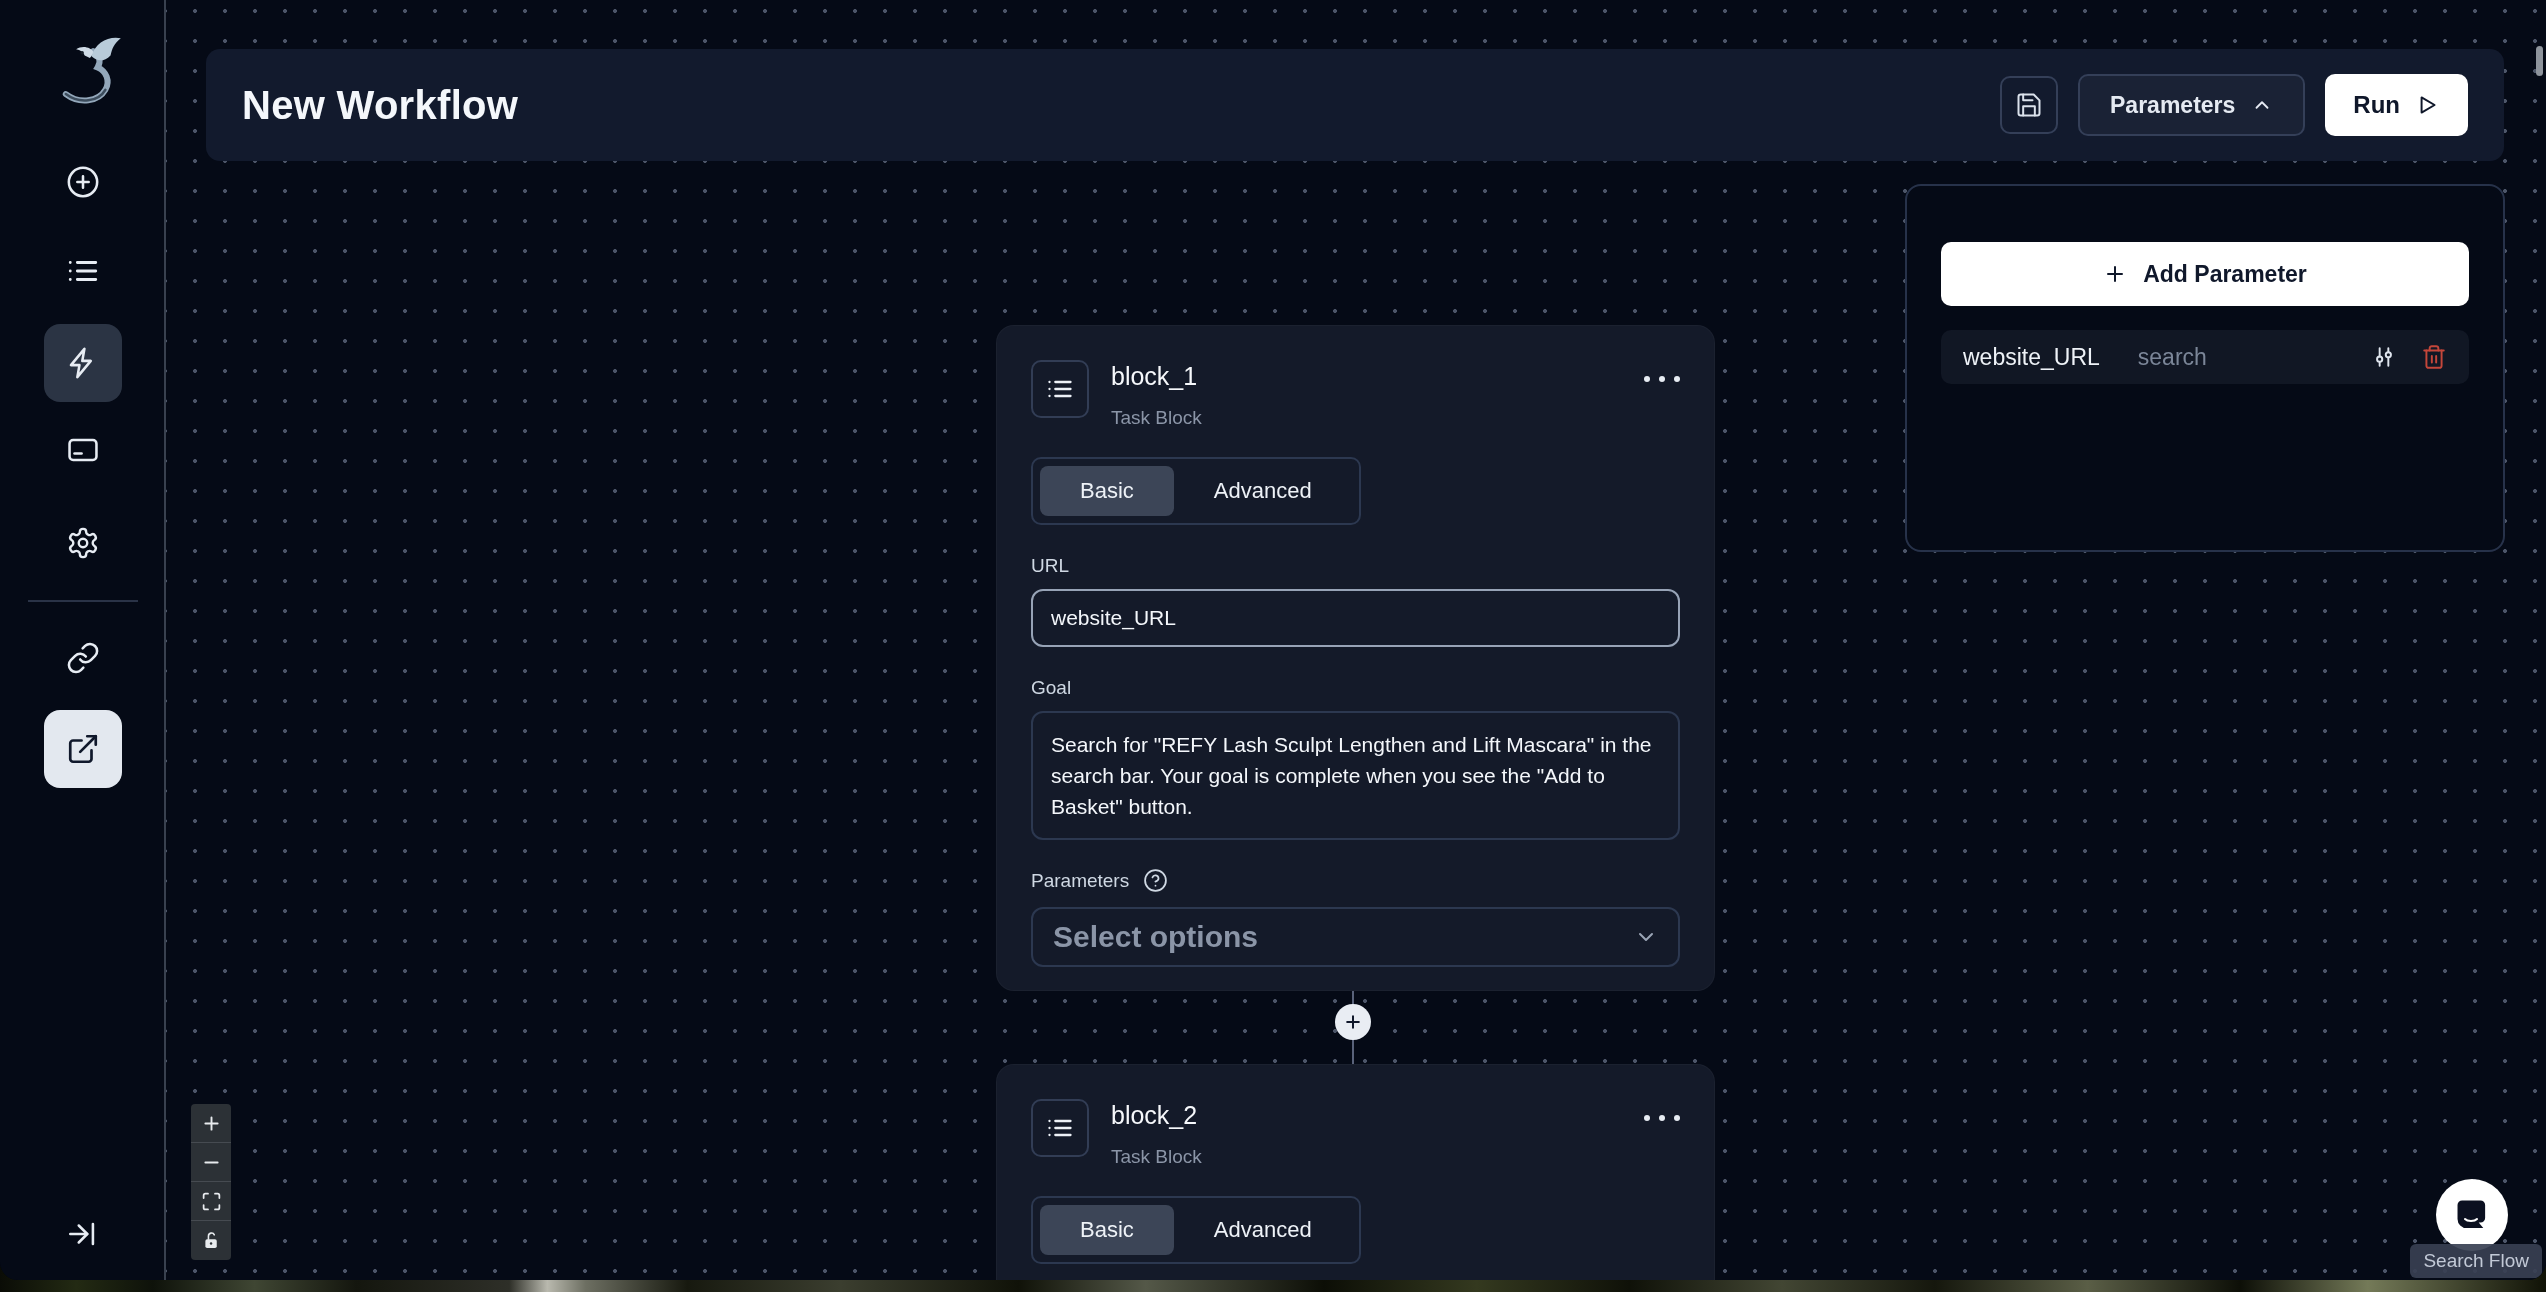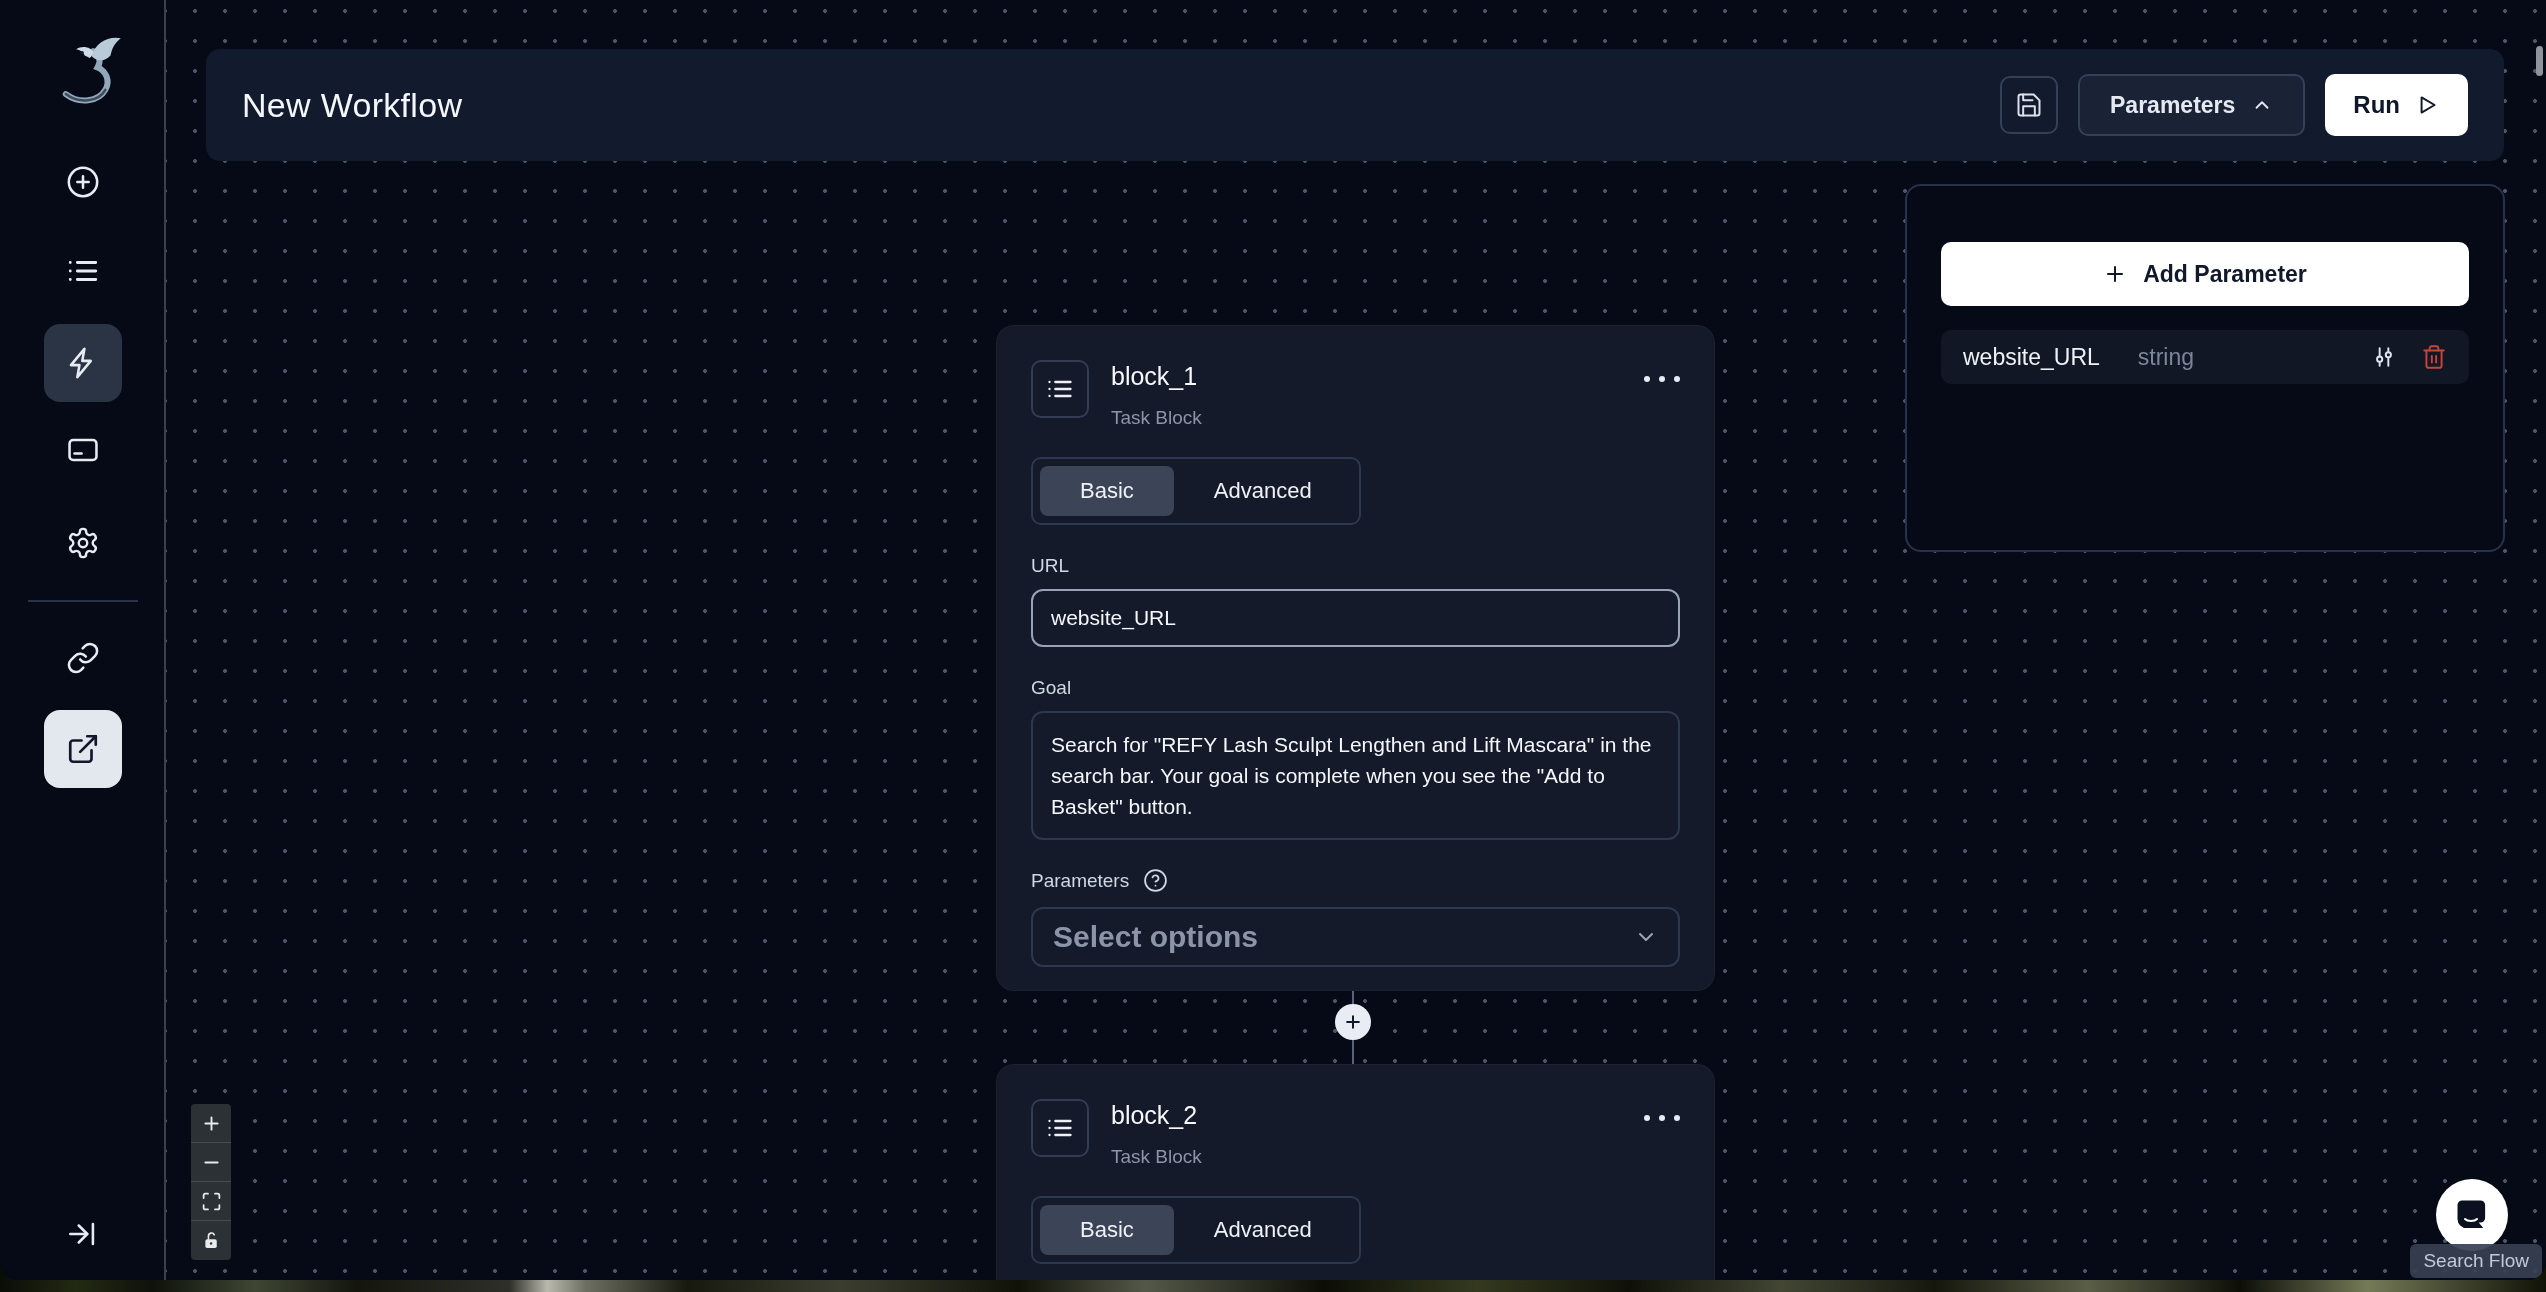--- a/index.html
+++ b/index.html
@@ -24,21 +24,21 @@
 
   
   .canvas { position:absolute; left:166px; top:0; right:0; bottom:0;
     background-color:#050a16;
     background-image:radial-gradient(circle, #4c5568 1.8px, transparent 2.2px);
     background-size:30px 30px; background-position:14px 26px; }
 
   
   .topbar { position:absolute; left:40px; top:49px; width:2298px; height:112px; background:#121a2d; border-radius:14px;
     display:flex; align-items:center; padding:0 36px; z-index:6; }
-  .topbar-title { font-size:34px; font-weight:400; color:#f4f7fb; letter-spacing:.3px; }
+  .topbar-title { font-size:40px; font-weight:700; color:#f4f7fb; letter-spacing:.3px; }
   .topbar-right { margin-left:auto; display:flex; align-items:center; gap:20px; }
   .icon-btn { width:58px; height:58px; border:2px solid #343f58; border-radius:10px; display:flex; align-items:center; justify-content:center; color:#dbe2ec; cursor:pointer; }
   .icon-btn svg { width:28px; height:28px; }
   .params-btn { height:62px; border:2px solid #343f58; background:#1a2235; border-radius:10px; padding:0 30px;
     display:flex; align-items:center; gap:16px; font-size:23px; font-weight:700; color:#e5eaf2; cursor:pointer; }
   .params-btn svg { width:22px; height:22px; }
   .run-btn { height:62px; background:#ffffff; border-radius:10px; padding:0 28px; display:flex; align-items:center; gap:14px;
     font-size:24px; font-weight:700; color:#0f172a; cursor:pointer; }
   .run-btn svg { width:26px; height:26px; }
 
@@ -272,21 +272,21 @@
 
       <div class="panel">
         <div class="add-btn">
           <svg viewBox="0 0 24 24" fill="none" stroke="currentColor" stroke-width="2" stroke-linecap="round">
               <path d="M5 12h14M12 5v14"></path>
             </svg>
           <span>Add Parameter</span>
         </div>
         <div class="p-row">
           <span class="p-key">website_URL</span>
-          <span class="p-type">string</span>
+          <span class="p-type">search</span>
           <span class="p-row-icons">
             <svg class="sliders-ic" viewBox="0 0 24 24" fill="none" stroke="currentColor" stroke-width="1.8" stroke-linecap="round">
                 <path d="M8 4v7.5M8 16.5V20M16 4v3.5M16 12.5V20"></path>
                 <circle cx="8" cy="14" r="2.4"></circle>
                 <circle cx="16" cy="10" r="2.4"></circle>
               </svg>
             <svg class="trash-ic" viewBox="0 0 24 24" fill="none" stroke="currentColor" stroke-width="1.8" stroke-linecap="round" stroke-linejoin="round">
                 <path d="M3 6h18"></path>
                 <path d="M19 6v14a2 2 0 0 1-2 2H7a2 2 0 0 1-2-2V6"></path>
                 <path d="M8 6V4a2 2 0 0 1 2-2h4a2 2 0 0 1 2 2v2"></path>

